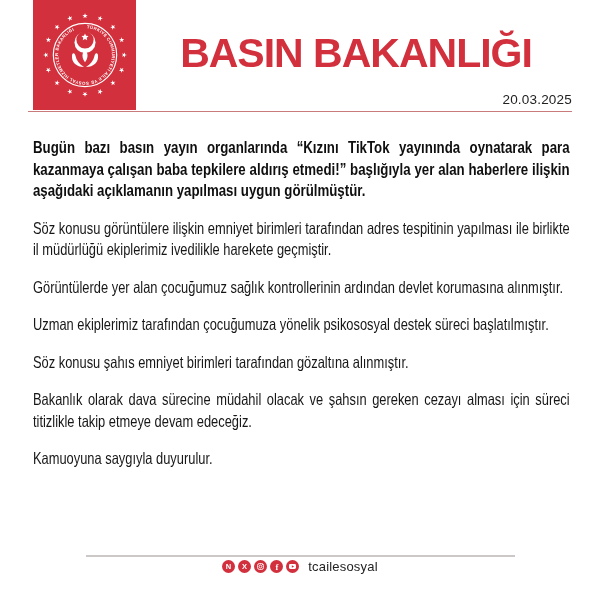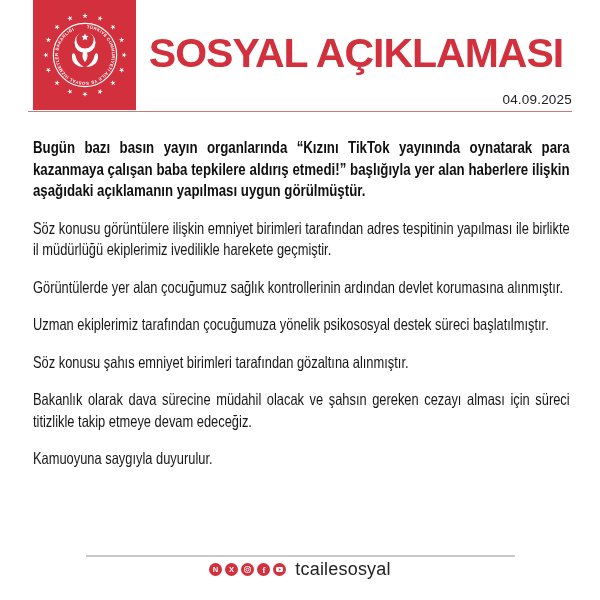--- a/index.html
+++ b/index.html
@@ -56,21 +56,21 @@
     position:absolute;top:555px;left:86px;width:429px;height:2px;
     background:#ccc8c8;
   }
   .social-row{
     position:absolute;top:559px;left:0;right:0;
     display:flex;justify-content:center;align-items:center;gap:3px;
   }
   .social-icon{width:13px;height:13px;display:inline-block;cursor:pointer;}
   .social-icon svg{display:block;}
   .social-handle{
-    margin-left:6px;font-size:18px;color:#222;letter-spacing:.2px;
+    margin-left:6px;font-size:13px;color:#222;letter-spacing:.2px;
   }
 </style>
 </head>
 <body>
 
 <div class="page">
 
   <div class="logo-box">
     <svg width="96" height="96" viewBox="0 0 100 100">
       <defs>
@@ -104,22 +104,22 @@
       <circle cx="50" cy="37" r="11" fill="#ffffff"></circle>
       <circle cx="50" cy="34.2" r="9" fill="#d2303d"></circle>
       <path d="M50 27.5 l1.1 2.4 2.6 0.3 -1.9 1.8 0.5 2.6 -2.3 -1.3 -2.3 1.3 0.5 -2.6 -1.9 -1.8 2.6 -0.3 Z" fill="#ffffff"></path>
 
       <path d="M50 44 C46.5 48 46.5 53 50 57.5 C53.5 53 53.5 48 50 44 Z" fill="#ffffff"></path>
       <path d="M36.5 50 C35.5 57.5 41 62.5 49 62.5 C44 59.5 41 55.5 40 50.5 C39.2 47.5 37 47.6 36.5 50 Z" fill="#ffffff"></path>
       <path d="M63.5 50 C64.5 57.5 59 62.5 51 62.5 C56 59.5 59 55.5 60 50.5 C60.8 47.5 63 47.6 63.5 50 Z" fill="#ffffff"></path>
     </svg>
   </div>
 
-  <div class="press-title">SOSYAL AÇIKLAMASI</div>
-  <div class="date-label">04.09.2025</div>
+  <div class="press-title">BASIN BAKANLIĞI</div>
+  <div class="date-label">20.03.2025</div>
   <div class="top-separator"></div>
 
   <div class="content">
       <p class="lead">Bugün bazı basın yayın organlarında “Kızını TikTok yayınında oynatarak para kazanmaya çalışan baba tepkilere aldırış etmedi!” başlığıyla yer alan haberlere ilişkin aşağıdaki açıklamanın yapılması uygun görülmüştür.</p>
       <p>Söz konusu görüntülere ilişkin emniyet birimleri tarafından adres tespitinin yapılması ile birlikte il müdürlüğü ekiplerimiz ivedilikle harekete geçmiştir.</p>
       <p>Görüntülerde yer alan çocuğumuz sağlık kontrollerinin ardından devlet korumasına alınmıştır.</p>
       <p>Uzman ekiplerimiz tarafından çocuğumuza yönelik psikososyal destek süreci başlatılmıştır.</p>
       <p>Söz konusu şahıs emniyet birimleri tarafından gözaltına alınmıştır.</p>
       <p>Bakanlık olarak dava sürecine müdahil olacak ve şahsın gereken cezayı alması için süreci titizlikle takip etmeye devam edeceğiz.</p>
       <p>Kamuoyuna saygıyla duyurulur.</p>

